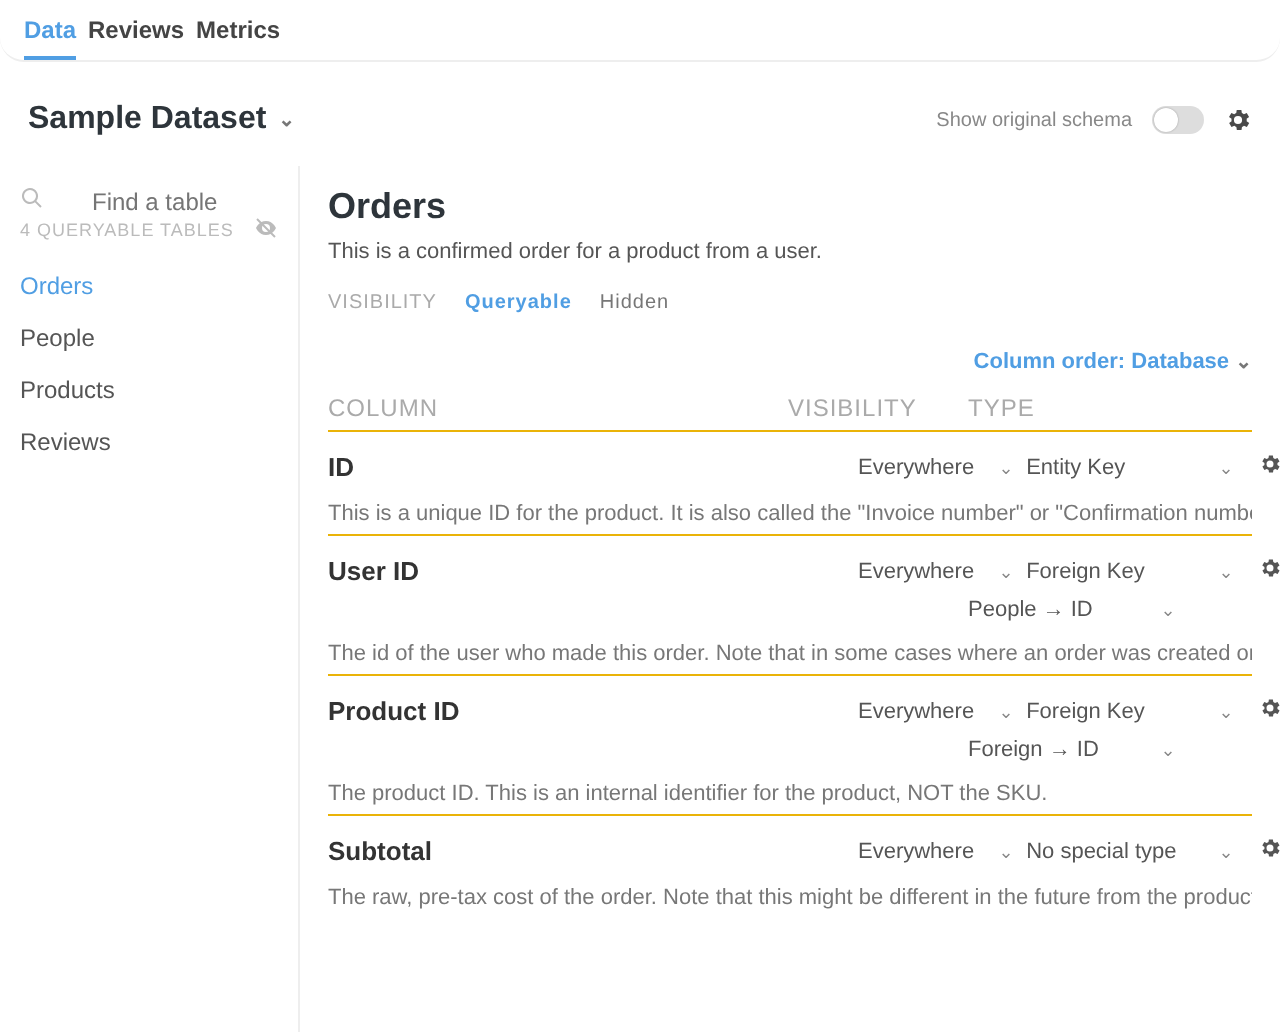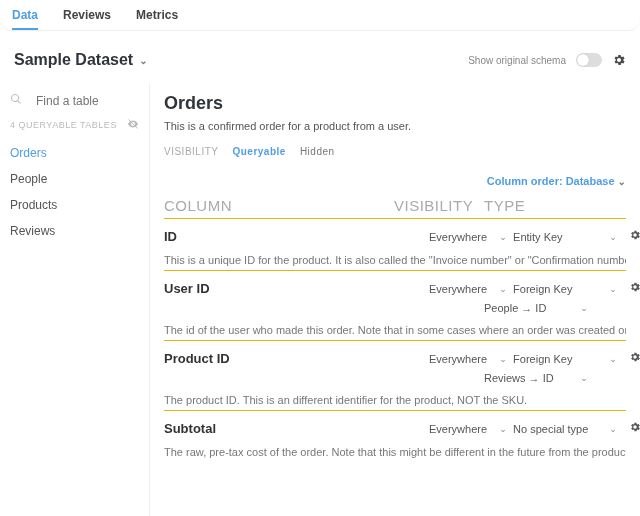--- a/index.html
+++ b/index.html
@@ -1,45 +1,45 @@
 <!DOCTYPE html>
 <html><head>
 <meta charset="utf-8">
 <style>
   * { box-sizing: border-box; margin: 0; padding: 0; }
   body { font-family: -apple-system, BlinkMacSystemFont, "Segoe UI", Helvetica, Arial, sans-serif; font-size: 12px; color: #2e353b; background: #fff; width: 640px; height: 516px; overflow: hidden; }
-  .tabs { display: flex; gap: 25px; padding: 8px 12px 0 12px; border-bottom: 1px solid #eee; border-radius: 12px; }
+  .tabs { display: flex; gap: 6px; padding: 8px 12px 0 12px; border-bottom: 1px solid #eee; border-radius: 12px; }
   .tab { font-size: 12px; font-weight: 600; color: #444; padding-bottom: 6px; cursor: pointer; }
   .tab.active { color: #509ee3; border-bottom: 2px solid #509ee3; }
   .headerbar { display: flex; align-items: center; justify-content: space-between; padding: 20px 14px 14px 14px; }
   .ds-title { font-size: 16px; font-weight: 700; display: flex; align-items: center; gap: 6px; }
   .chev { font-size: 10px; color: #777; }
   .header-right { display: flex; align-items: center; gap: 10px; }
   .show-schema { font-size: 10px; color: #888; }
   .toggle { width: 26px; height: 14px; border-radius: 8px; background: #ddd; position: relative; }
   .toggle::after { content:""; width:12px; height:12px; background:#fff; border-radius:50%; position:absolute; top:1px; left:1px; box-shadow:0 0 1px rgba(0,0,0,.3);}
   .gear { width: 14px; height: 14px; }
   .gear svg { width:14px; height:14px; fill:#4a4a4a; }
   .layout { display: flex; height: calc(516px - 70px); }
   .sidebar { width: 150px; border-right: 1px solid #eee; padding: 10px 10px; }
-  .search-wrap { display: flex; align-items: center; gap: 14px; color: #bbb; margin-bottom: 10px; }
+  .search-wrap { display: flex; align-items: center; gap: 24px; color: #bbb; }
   .search-wrap svg { width:12px; height:12px; fill:#bbb;}
   .search-input { border: none; outline: none; font-size: 12px; color: #777; width: 100px; }
   .queryable-row { display:flex; align-items:center; justify-content:space-between; font-size:9px; letter-spacing:.5px; color:#bbb; margin-bottom:8px;}
   .eye-off svg { width:12px; height:12px; fill:#bbb;}
   .side-item { font-size: 12px; color: #555; padding: 6px 0; cursor: pointer; }
   .side-item.active { color: #509ee3; }
   .main { flex: 1; padding: 10px 14px 0 14px; overflow: hidden; }
   .table-title { font-size: 18px; font-weight: 700; margin-bottom: 6px; }
   .table-desc { font-size: 11px; color: #555; margin-bottom: 14px; }
   .subtabs { display: flex; gap: 14px; font-size: 10px; letter-spacing:.5px; margin-bottom: 18px; color:#777;}
   .subtab.label { color:#aaa; }
   .subtab.active { color:#509ee3; font-weight:600;}
   .col-order { text-align: right; font-size: 11px; color:#509ee3; margin-bottom: 6px; font-weight: bold; }
-  .col-head { display:flex; font-size:15px; letter-spacing:.5px; color:#aaa; padding:4px 0; }
+  .col-head { display:flex; font-size:12px; letter-spacing:.5px; color:#aaa; padding:4px 0; }
   .c-name { flex: 0 0 230px; }
   .c-vis { flex: 0 0 90px; }
   .c-type { flex: 0 0 100px; }
   .field-block { border-top: 1px solid #eab308; padding: 10px 0 4px 0; }
   .field-row { display:flex; align-items:center; }
   .f-name { flex: 0 0 230px; font-size: 13px; font-weight: 700; color:#333; }
   .sel { font-size:11px; color:#555; display:flex; align-items:center; justify-content:space-between; padding-right:6px; }
   .f-vis { flex: 0 0 70px; padding-left: 35px; }
   .car { font-size:9px; color:#888; flex:0 0 20px; text-align:center;}
   .f-type { flex: 0 0 90px; }
@@ -155,24 +155,24 @@
             <div class="sel f-vis">Everywhere</div>
             <div class="car">⌄</div>
             <div class="sel f-type">Foreign Key</div>
             <div class="car">⌄</div>
             <div class="f-gear"><svg viewBox="0 0 24 24" width="12" height="12" fill="#555">
                 <path d="M19.4 13a7.5 7.5 0 0 0 .1-1 7.5 7.5 0 0 0-.1-1l2.1-1.6-2-3.4-2.5 1a7.4 7.4 0 0 0-1.7-1l-.4-2.6h-4l-.4 2.6a7.4 7.4 0 0 0-1.7 1l-2.5-1-2 3.4L6.5 11a7.5 7.5 0 0 0-.1 1 7.5 7.5 0 0 0 .1 1l-2.1 1.6 2 3.4 2.5-1a7.4 7.4 0 0 0 1.7 1l.4 2.6h4l.4-2.6a7.4 7.4 0 0 0 1.7-1l2.5 1 2-3.4Zm-7.4 2.5A3.5 3.5 0 1 1 15.5 12 3.5 3.5 0 0 1 12 15.5Z"></path>
               </svg></div>
           </div>
           <div class="field-sub">
             <div class="spacer"></div>
-            <div class="sel f-fk">Reviews → ID</div>
+            <div class="sel f-fk">Foreign → ID</div>
             <div class="car">⌄</div>
           </div>
-          <div class="field-desc">The product ID. This is an different identifier for the product, NOT the SKU.</div>
+          <div class="field-desc">The product ID. This is an internal identifier for the product, NOT the SKU.</div>
         </div>
         <div class="field-block">
           <div class="field-row">
             <div class="f-name">Subtotal</div>
             <div class="sel f-vis">Everywhere</div>
             <div class="car">⌄</div>
             <div class="sel f-type">No special type</div>
             <div class="car">⌄</div>
             <div class="f-gear"><svg viewBox="0 0 24 24" width="12" height="12" fill="#555">
                 <path d="M19.4 13a7.5 7.5 0 0 0 .1-1 7.5 7.5 0 0 0-.1-1l2.1-1.6-2-3.4-2.5 1a7.4 7.4 0 0 0-1.7-1l-.4-2.6h-4l-.4 2.6a7.4 7.4 0 0 0-1.7 1l-2.5-1-2 3.4L6.5 11a7.5 7.5 0 0 0-.1 1 7.5 7.5 0 0 0 .1 1l-2.1 1.6 2 3.4 2.5-1a7.4 7.4 0 0 0 1.7 1l.4 2.6h4l.4-2.6a7.4 7.4 0 0 0 1.7-1l2.5 1 2-3.4Zm-7.4 2.5A3.5 3.5 0 1 1 15.5 12 3.5 3.5 0 0 1 12 15.5Z"></path>

